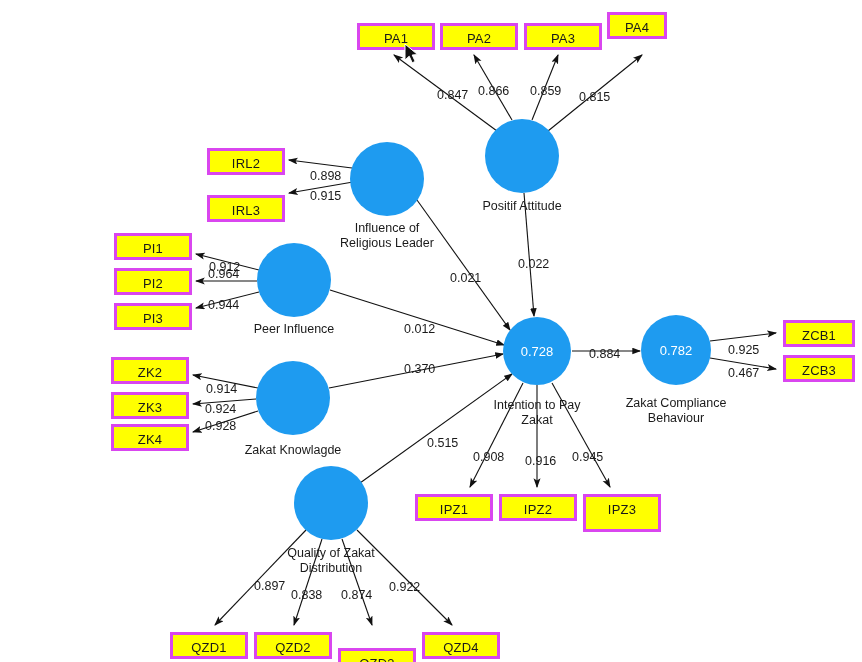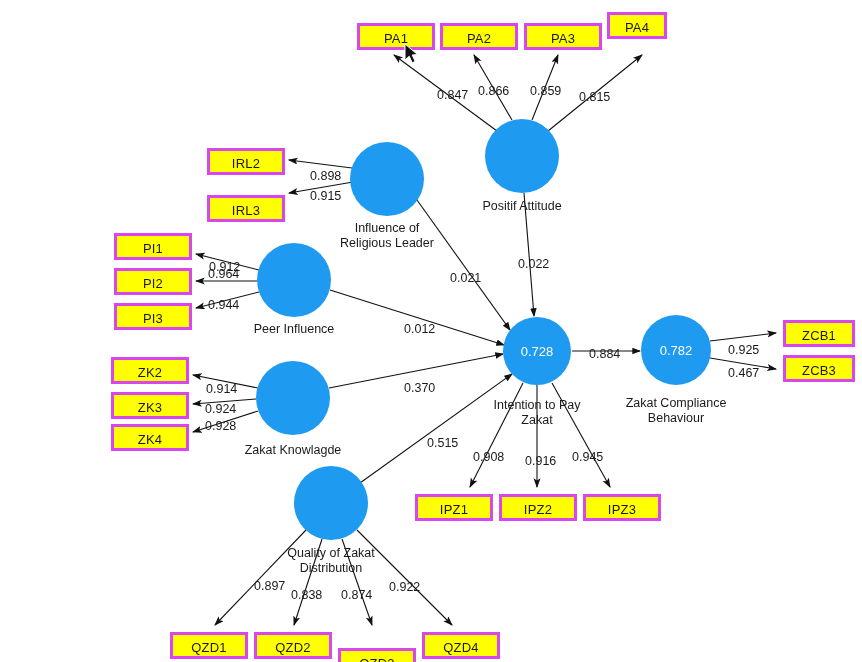--- a/index.html
+++ b/index.html
@@ -125,21 +125,21 @@
       <div class="indicator" style="left: 207px; top: 148px; width: 78px; height: 27px; line-height: 25px;">IRL2</div>
       <div class="indicator" style="left: 207px; top: 183px; width: 78px; height: 27px; line-height: 25px; margin-top: 12px;">IRL3</div>
       <div class="indicator" style="left: 114px; top: 233px; width: 78px; height: 27px; line-height: 25px;">PI1</div>
       <div class="indicator" style="left: 114px; top: 268px; width: 78px; height: 27px; line-height: 25px;">PI2</div>
       <div class="indicator" style="left: 114px; top: 303px; width: 78px; height: 27px; line-height: 25px;">PI3</div>
       <div class="indicator" style="left: 111px; top: 357px; width: 78px; height: 27px; line-height: 25px;">ZK2</div>
       <div class="indicator" style="left: 111px; top: 392px; width: 78px; height: 27px; line-height: 25px;">ZK3</div>
       <div class="indicator" style="left: 111px; top: 424px; width: 78px; height: 27px; line-height: 25px;">ZK4</div>
       <div class="indicator" style="left: 415px; top: 494px; width: 78px; height: 27px; line-height: 25px;">IPZ1</div>
       <div class="indicator" style="left: 499px; top: 494px; width: 78px; height: 27px; line-height: 25px;">IPZ2</div>
-      <div class="indicator" style="left: 583px; top: 494px; width: 78px; height: 27px; line-height: 25px;">IPZ3</div>
+      <div class="indicator" style="left: 583px; top: 494px; width: 78px; height: 38px; line-height: 25px;">IPZ3</div>
       <div class="indicator" style="left: 783px; top: 320px; width: 72px; height: 27px; line-height: 25px;">ZCB1</div>
       <div class="indicator" style="left: 783px; top: 355px; width: 72px; height: 27px; line-height: 25px;">ZCB3</div>
       <div class="indicator" style="left: 170px; top: 632px; width: 78px; height: 27px; line-height: 25px;">QZD1</div>
       <div class="indicator" style="left: 254px; top: 632px; width: 78px; height: 27px; line-height: 25px;">QZD2</div>
       <div class="indicator" style="left: 338px; top: 648px; width: 78px; height: 27px; line-height: 25px;">QZD3</div>
       <div class="indicator" style="left: 422px; top: 632px; width: 78px; height: 27px; line-height: 25px;">QZD4</div>
     </div>
   <div id="construct-layer">
       <div class="construct" style="left: 485px; top: 119px; width: 74px; height: 74px;"></div>
       <div class="construct-label" style="left: 432px; top: 199px; width: 180px;">Positif Attitude</div>
@@ -178,21 +178,21 @@
       <div class="coef" style="left: 341px; top: 589px;">0.874</div>
       <div class="coef" style="left: 389px; top: 581px;">0.922</div>
       <div class="coef" style="left: 473px; top: 451px;">0.908</div>
       <div class="coef" style="left: 525px; top: 455px;">0.916</div>
       <div class="coef" style="left: 572px; top: 451px;">0.945</div>
       <div class="coef" style="left: 728px; top: 344px;">0.925</div>
       <div class="coef" style="left: 728px; top: 367px;">0.467</div>
       <div class="coef" style="left: 518px; top: 258px;">0.022</div>
       <div class="coef" style="left: 450px; top: 272px;">0.021</div>
       <div class="coef" style="left: 404px; top: 323px;">0.012</div>
-      <div class="coef" style="left: 404px; top: 382px;">0.370</div>
+      <div class="coef" style="left: 404px; top: 363px;">0.370</div>
       <div class="coef" style="left: 427px; top: 437px;">0.515</div>
       <div class="coef" style="left: 589px; top: 348px;">0.884</div>
     </div>
 
   <svg class="cursor-arrow" id="cursor" width="18" height="24" viewBox="0 0 18 24" xmlns="http://www.w3.org/2000/svg" style="left: 404px; top: 43px;">
     <path d="M1,1 L1,17 L5.2,13.2 L8.2,19.8 L11.2,18.4 L8.2,12 L13.6,11.6 Z" fill="#111111" stroke="#ffffff" stroke-width="1"></path>
   </svg>
 
 </div>
 

